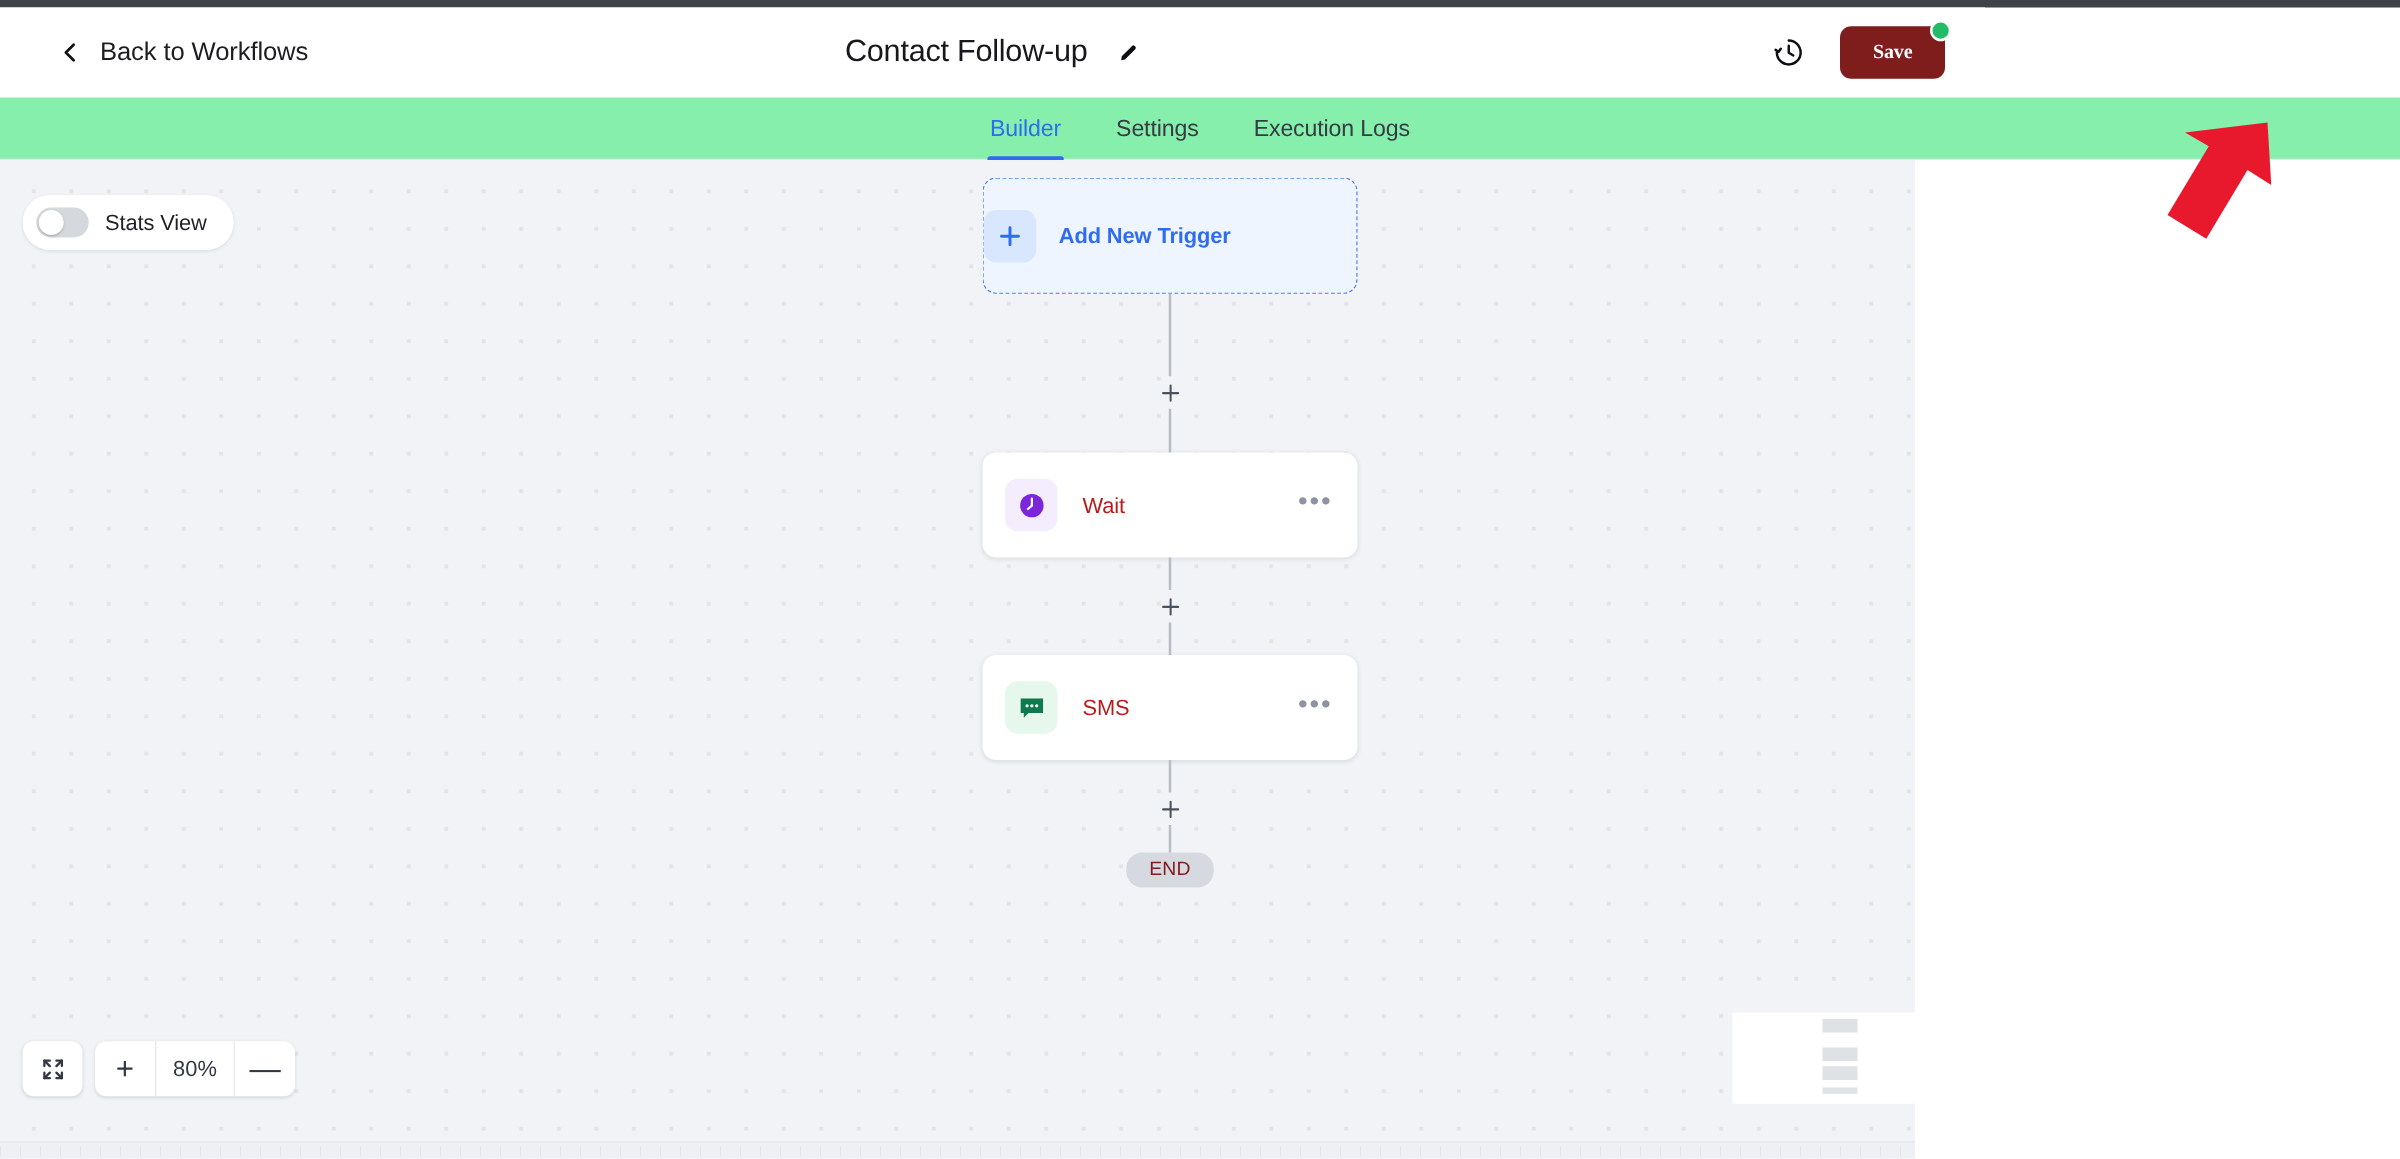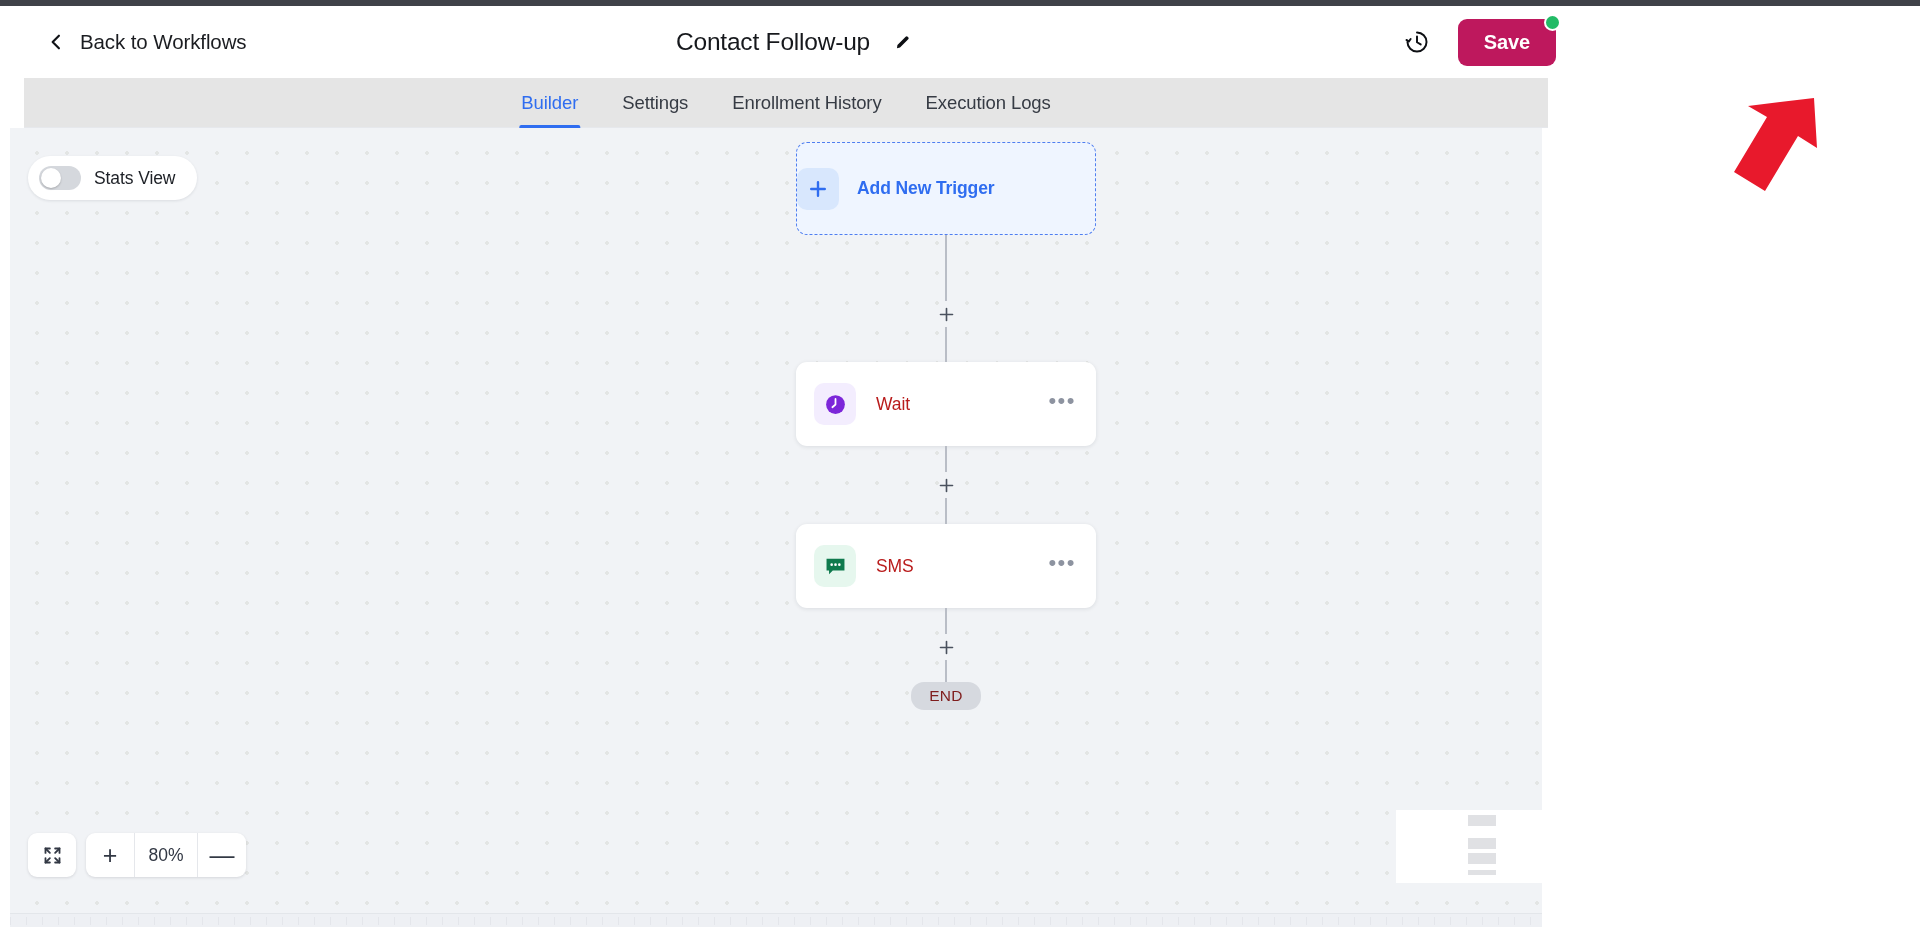--- a/index.html
+++ b/index.html
@@ -77,49 +77,48 @@
     position: absolute;
     right: 32px;
     display: flex;
     align-items: center;
     gap: 28px;
   }
   .history-icon { width: 26px; height: 26px; display:block; cursor:pointer; }
 
   .save-btn {
     position: relative;
-    background: #be185d;
+    background: #7f1d1d;
     color: #ffffff;
-    font-size: 20px;
+    font-size: 16px;
     font-weight: 600;
     border: none;
     border-radius: 9px;
     padding: 12px 26px;
     cursor: pointer;
-    font-family: Liberation Sans, sans-serif;
+    font-family: Liberation Serif, serif;
     letter-spacing: -0.1px;
   }
   .save-dot {
     position: absolute;
     top: -5px; right: -5px;
     width: 17px; height: 17px;
     border-radius: 50%;
     background: #22bb66;
     border: 2px solid #ffffff;
   }
 
   
   .tabbar {
     position: absolute;
     top: 78px; left: 0;
-    width: 1524px;
+    width: 1920px;
     height: 50px;
-    background: #e5e5e5;
+    background: #86efac;
     border-bottom: 1px solid #e6e8ec;
-    margin-left: 24px;
   }
   .tabs {
     position: absolute;
     left: 50%;
     transform: translateX(-50%);
     top: 0;
     height: 50px;
     display: flex;
     align-items: center;
     gap: 44px;
@@ -188,21 +187,21 @@
     top: 2px; left: 2px;
     width: 21px; height: 21px;
     border-radius: 50%;
     background: #ffffff;
     box-shadow: 0 1px 2px rgba(0,0,0,.22);
   }
 
   
   .canvas {
     position: absolute;
-    top: 128px; left: 10px;
+    top: 128px; left: 0;
     width: 1532px;
     height: 799px;
     background-color: #f1f3f6;
     background-image: radial-gradient(#e3e5e4 1.9px, transparent 2px);
     background-size: 30px 30px;
     background-position: 12px 10px;
     overflow: hidden;
   }
 
   
@@ -452,23 +451,20 @@
 
   <div class="tabbar">
     <div class="tabs">
       <div class="tab active">
         <span>Builder</span>
       </div>
       <div class="tab">
         <span>Settings</span>
       </div>
       <div class="tab">
-        <span>Enrollment History</span>
-      </div>
-      <div class="tab">
         <span>Execution Logs</span>
       </div>
     </div>
 
   </div>
 
   <div class="canvas">
 
     <div class="stats-pill">
       <div class="toggle">

